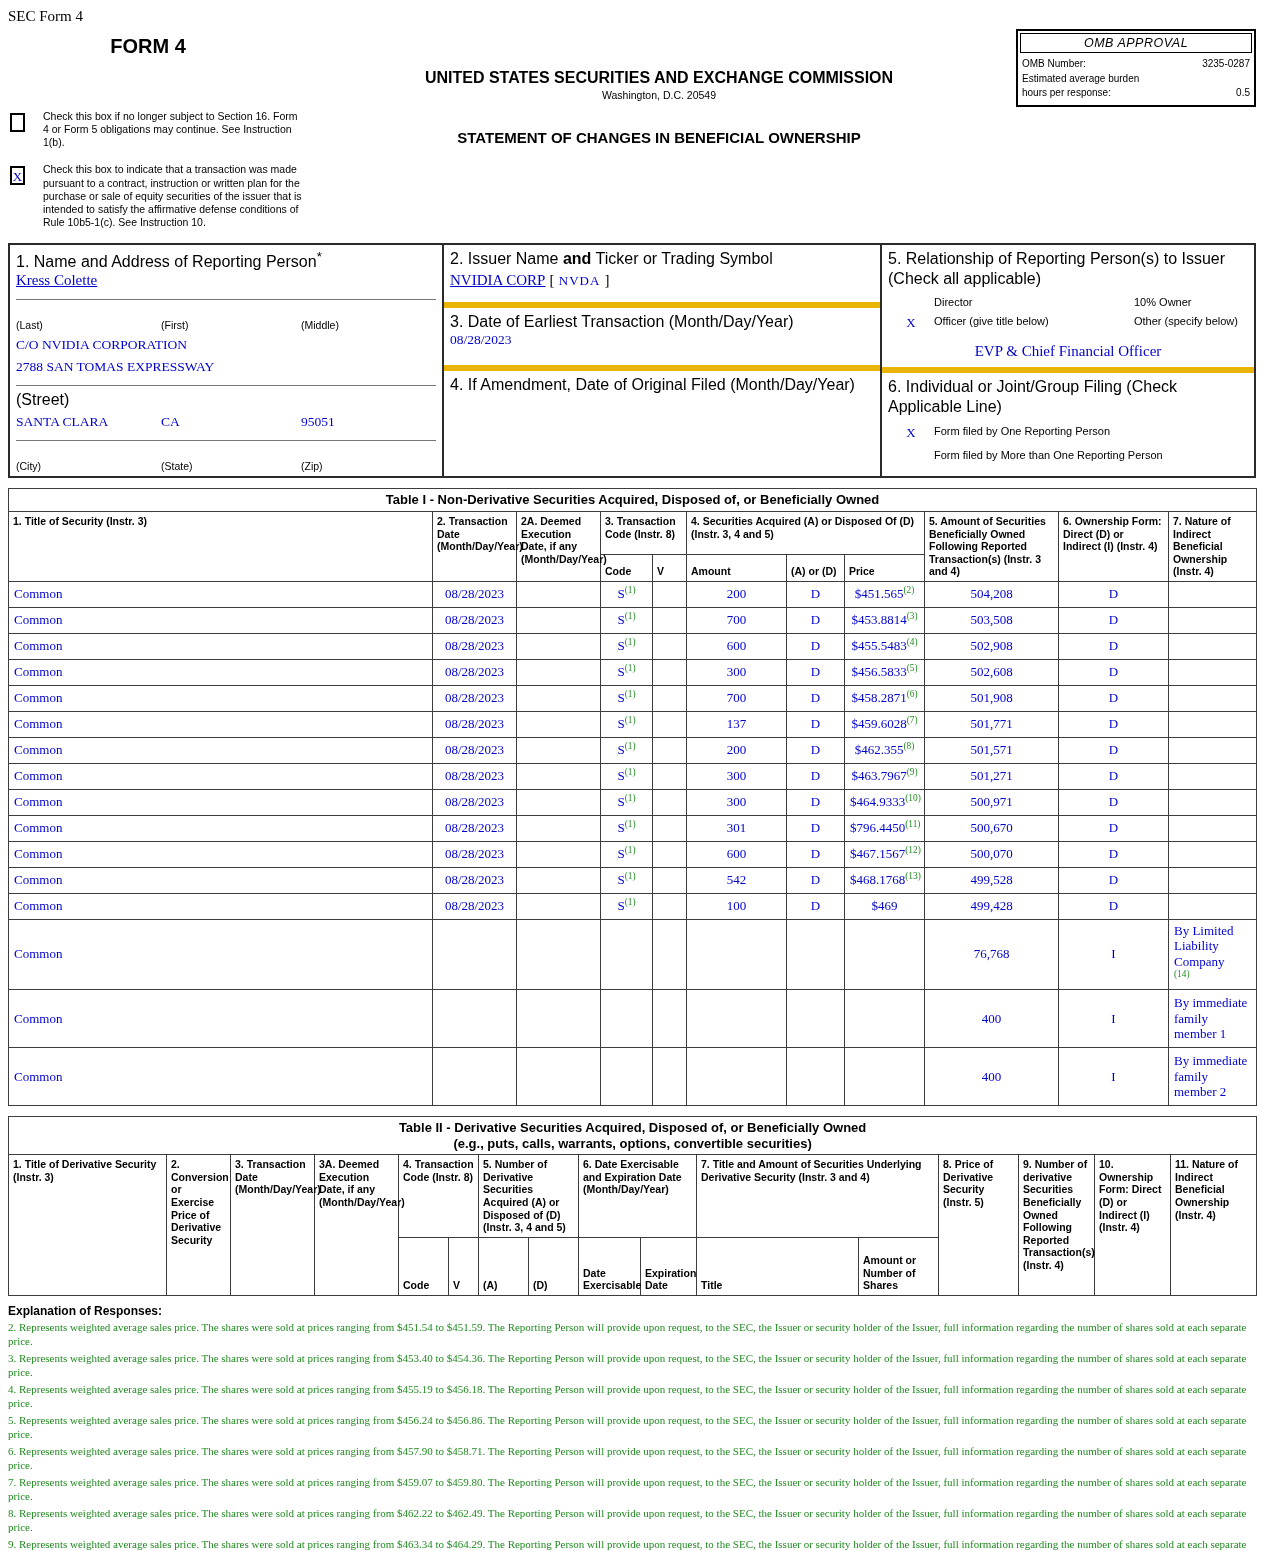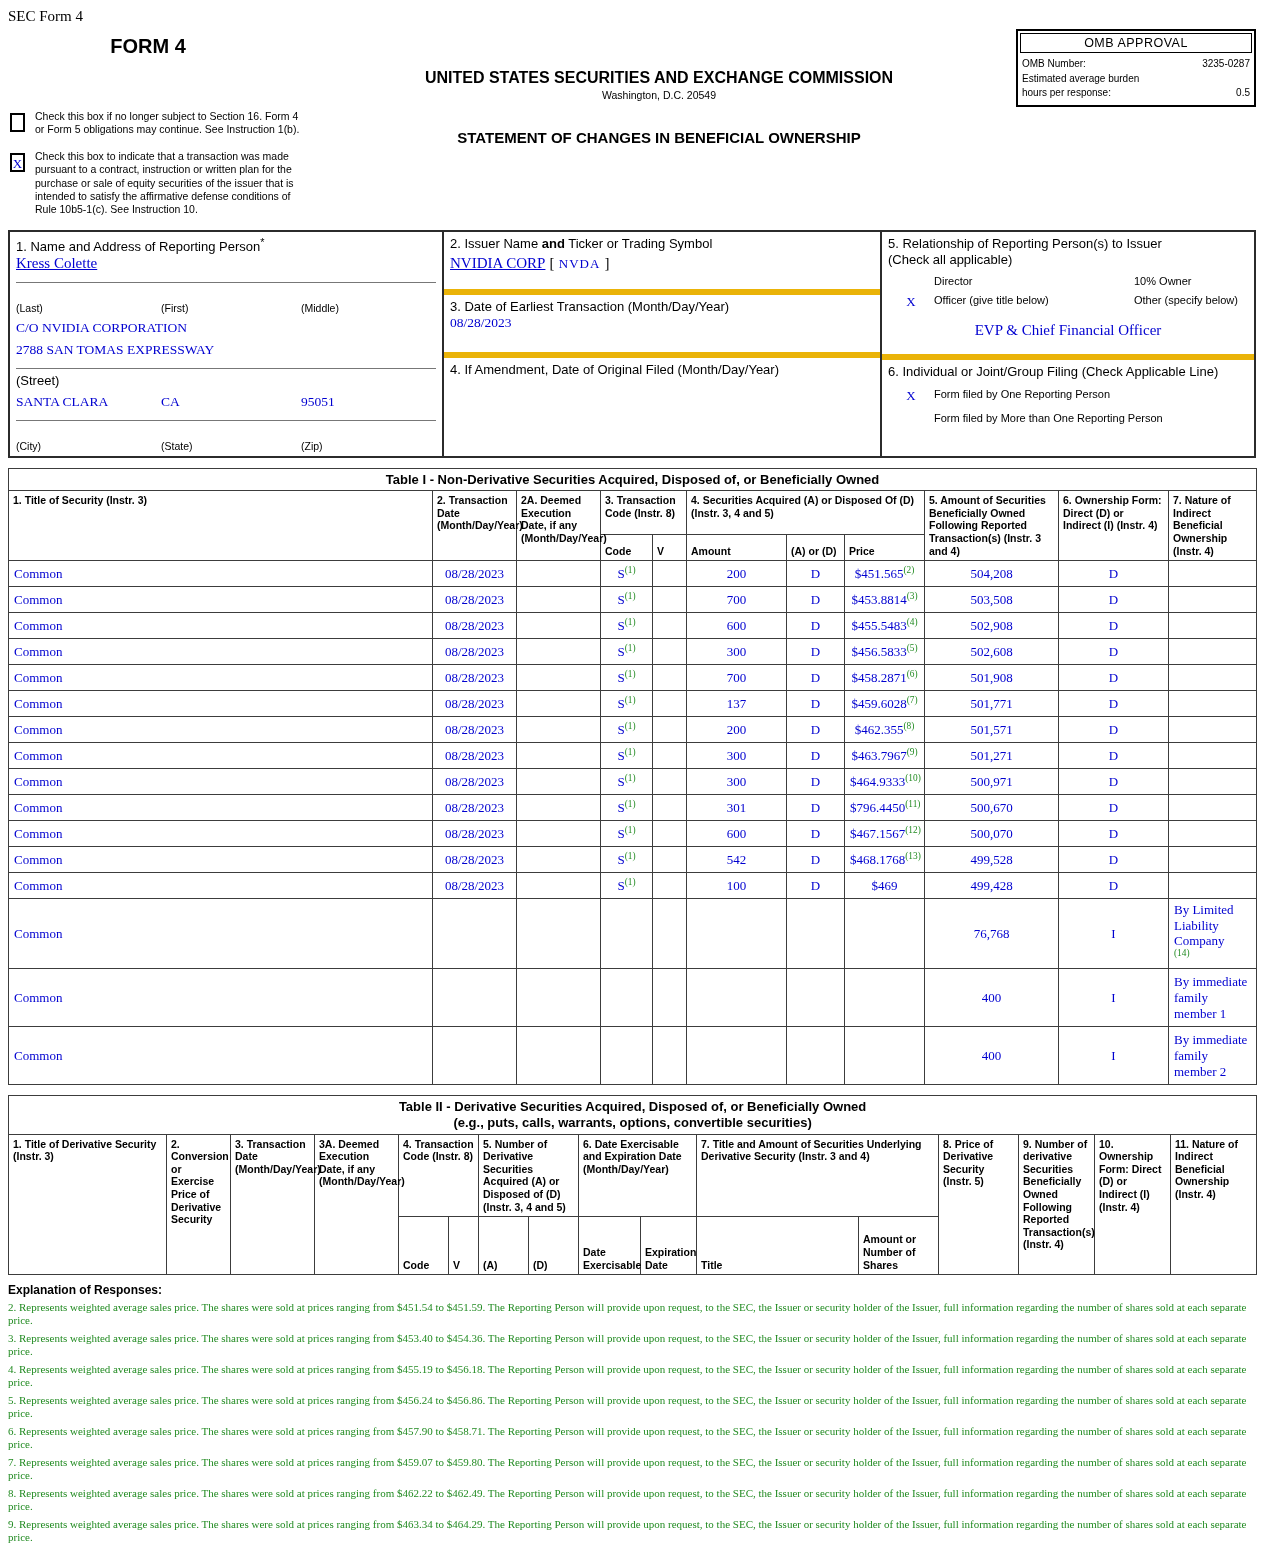--- a/index.html
+++ b/index.html
@@ -10,48 +10,48 @@
   }
   a.lnk { color:#0000d0; text-decoration:underline; font-family:"Liberation Serif", serif; cursor:pointer; }
   .fn { color:#228B22; font-size:0.72em; vertical-align:super; line-height:0; font-family:"Liberation Serif", serif; }
 
   .sec-form-label { font-family:"Liberation Serif", serif; font-size:15px; margin-bottom:4px; }
 
   
   .hdr { display:flex; align-items:flex-start; }
   .hdr-left { width:300px; flex:0 0 300px; }
   .form4-title { font-size:20px; font-weight:bold; text-align:center; width:200px; margin:6px 0 0 40px; }
-  .cb-block { display:flex; gap:10px; margin:14px 0 0 2px; width:295px; }
+  .cb-block { display:flex; gap:18px; margin:14px 0 0 2px; width:295px; }
   .cb-block.first { margin-top:52px; }
   .cb-box { width:15px; height:19px; border:2px solid #000; flex:0 0 15px; margin-top:3px;
             text-align:center; font-family:"Liberation Serif", serif; font-size:13px; color:#0000d0; line-height:17px; }
   .cb-text { font-size:10.5px; line-height:1.25; }
   .hdr-center { flex:1; text-align:center; padding-top:4px; }
   .agency { font-size:16px; font-weight:bold;margin-top:36px; }
   .agency-loc { font-size:10.5px; margin-top:2px; }
   .statement { font-size:15px; font-weight:bold; margin-top:28px; }
   .pursuant { font-size:10.5px; margin-top:28px; line-height:1.35; }
   .hdr-right { flex:0 0 240px; margin-left:6px; }
   .omb-box { border:2px solid #000; padding:2px; }
-  .omb-title { border:1px solid #000; text-align:center; font-size:12.5px; padding:2px 0; letter-spacing:.5px; }
+  .omb-title { border:1px solid #000; text-align:center; font-size:12.5px; padding:2px 0; letter-spacing:.5px;font-style:italic; }
   .omb-rows { padding:4px 2px 2px 2px; }
   .omb-row { display:flex; justify-content:space-between; font-size:10px; line-height:1.45; }
 
   
   .info-grid { display:flex; border:2px solid #2b2b2b; margin-top:14px; }
   .ig-col { display:flex; flex-direction:column; }
   .ig-col1 { width:434px; border-right:2px solid #2b2b2b; }
   .ig-col2 { width:438px; border-right:2px solid #2b2b2b; }
   .ig-col3 { flex:1; }
   .ig-cell { padding:4px 6px; }
   .ig-col2 .ig-cell, .ig-col3 .ig-cell { border-bottom:6px solid #eab308; }
   .ig-col2 .ig-cell:last-child, .ig-col3 .ig-cell:last-child { border-bottom:none; }
   .cell-2 { min-height:63px; } .cell-3 { min-height:63px; } .cell-4 { min-height:79px; }
   .cell-5 { min-height:128px; } .cell-6 { min-height:77px; }
-  .ig-label { font-size:13px; line-height:1.25; }
+  .ig-label { font-size:16px; line-height:1.25; }
   .name-link { font-size:15px; }
   .issuer-line { margin-top:2px; font-size:15px; }
   .ticker { font-family:"Liberation Serif", serif; color:#0000d0; font-size:13px; letter-spacing:1px; }
   .brk { font-family:"Liberation Serif", serif; font-size:15px; }
   .val { font-family:"Liberation Serif", serif; color:#0000d0; font-size:13.5px; }
   .thin-rule { border:none; border-top:1px solid #777; margin:10px 0 4px 0; }
   .lbl-row { display:flex; font-size:10.5px; margin-top:19px; }
   .lbl-row > span:nth-child(1){ width:145px; } .lbl-row > span:nth-child(2){ width:140px; } .lbl-row > span:nth-child(3){ width:120px; }
   .addr-line { margin-top:6px; }
   .csz-row { display:flex; margin-top:4px; }

